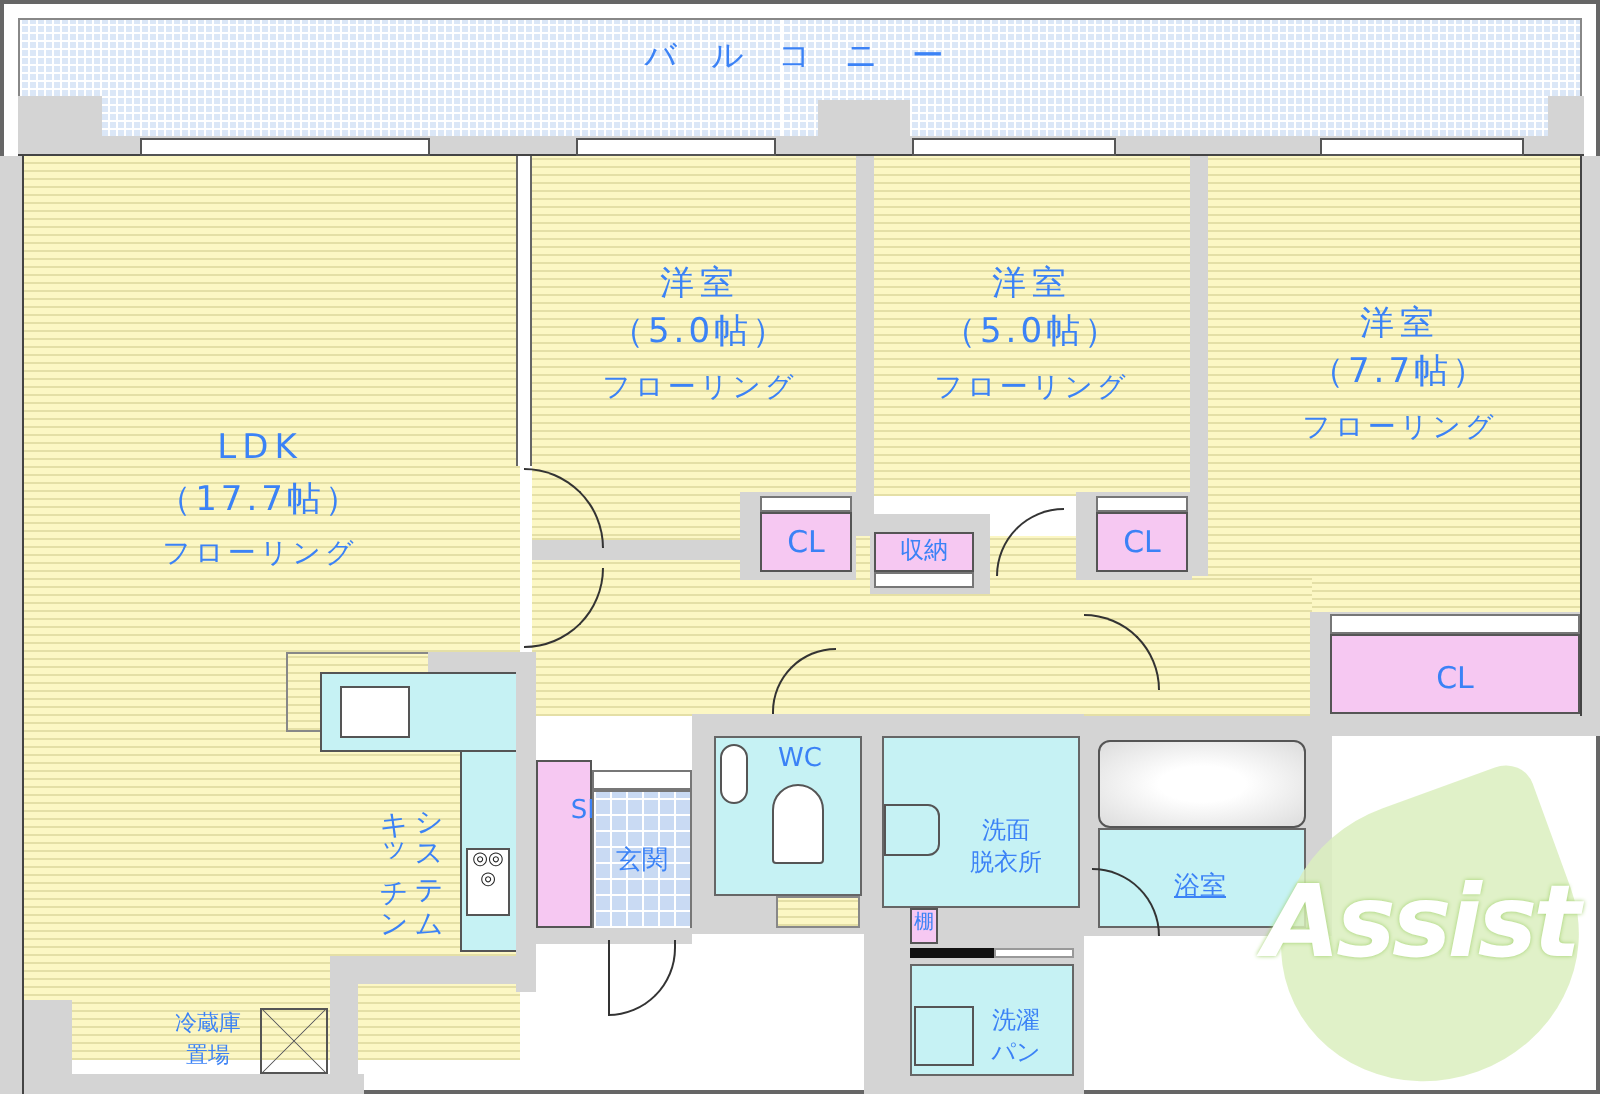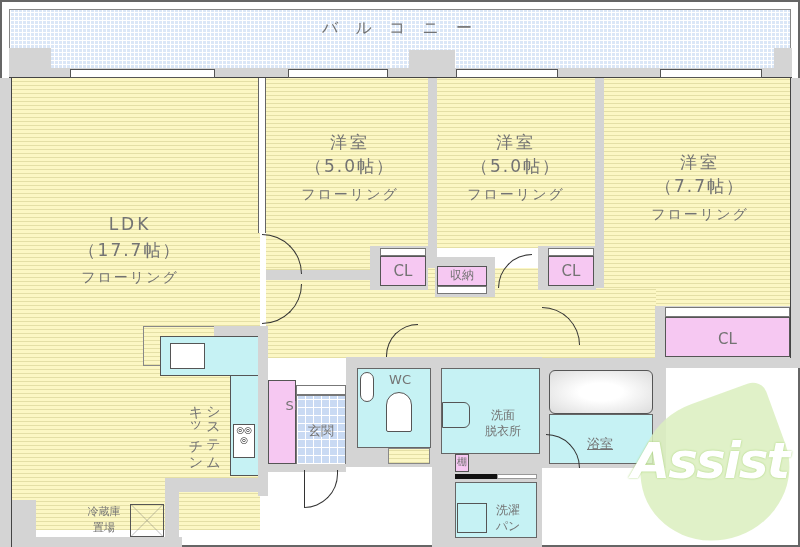--- a/index.html
+++ b/index.html
@@ -18,21 +18,21 @@
       repeating-linear-gradient(90deg, #ffffff 0px, #ffffff 1px, transparent 1px, transparent 4px);
   }
   .tile-big {
     background-color: #c9daf3;
     background-image:
       repeating-linear-gradient(0deg, #ffffff 0px, #ffffff 1px, transparent 1px, transparent 8px),
       repeating-linear-gradient(90deg, #ffffff 0px, #ffffff 1px, transparent 1px, transparent 8px);
   }
   .aqua { background: #c6f2f4; border: 1px solid #666; }
   .closet { background: #f6c8f2; border: 1px solid #555; }
-  .label { position: absolute; text-align: center; line-height: 1.25; color: #737373; }
+  .label { position: absolute; text-align: center; line-height: 1.25; color: #3b82f6; }
   .room-name { font-size: 17px; letter-spacing: 3px; }
   .room-size { font-size: 17px; letter-spacing: 2px; }
   .room-floor { font-size: 14px; letter-spacing: 2px; }
   .door-arc { position: absolute; border: 1px solid #333; background: transparent; }
   .window { position: absolute; background: #fff; border: 1px solid #555; }
   .vtext { writing-mode: vertical-rl; font-size: 14px; letter-spacing: 1px; }
 </style>
 </head>
 <body>
 

